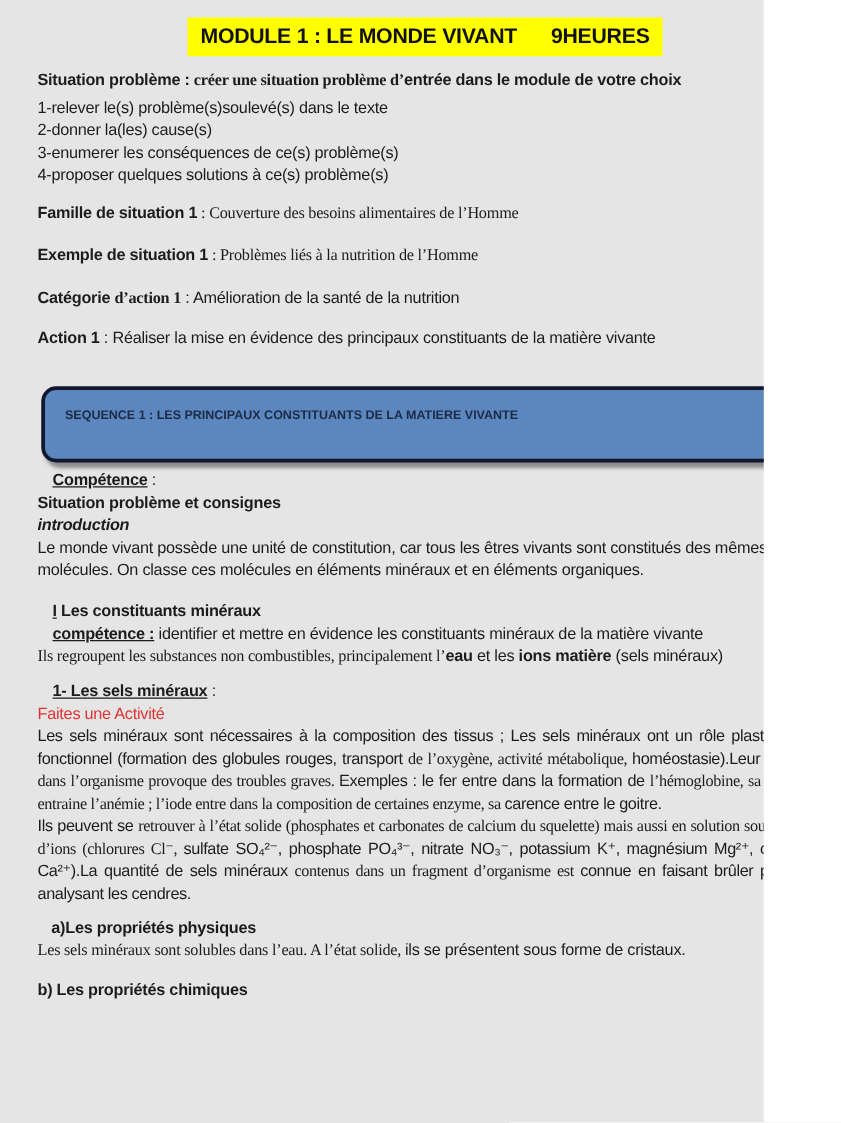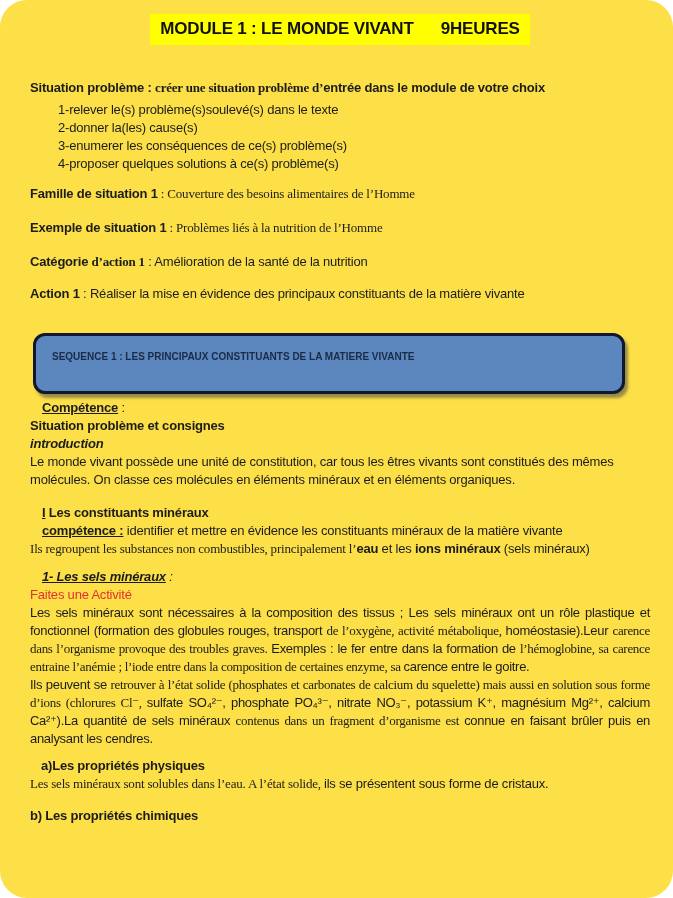--- a/index.html
+++ b/index.html
@@ -1,55 +1,55 @@
 <!DOCTYPE html>
 <html style="--highlight: #ffff00; --box_fill: #5b87be; --box_border: #10172e; --box_text: #1b2a45; --red: #e03232; --ink: #1c1c1c;"><head>
 <meta charset="utf-8">
 <style>
   :root{
     --highlight:#ffff00; --box_fill:#5b87be; --box_border:#10172e;
     --box_text:#1b2a45; --red:#e03232; --ink:#1c1c1c;
   }
   html,body{margin:0;padding:0;background:#ffffff;}
   .page{
-    position:relative; width:673px; height:898px; background:#fde047;
+    position:relative; width:611px; height:898px; background:#e5e5e5;
     overflow:hidden; color:var(--ink);
     font-family:"Liberation Sans","DejaVu Sans",sans-serif;
-    font-size:13px; line-height:18px;border-radius:27px;
+    font-size:13px; line-height:18px;
   }
   .content{position:absolute; left:30px; top:14px; width:620px; letter-spacing:-0.2px;}
   .title-band{
     width:-moz-fit-content; width:fit-content; margin:0 auto;
     background:var(--highlight); padding:5px 10px 6px 10px;
     font-weight:bold; font-size:17px; line-height:20px; letter-spacing:-0.2px;
     white-space:pre; color:#111;
   }
   .line{min-height:18px;}
   .oneline{white-space:nowrap;}
   .justify{text-align:justify;}
   .tight{letter-spacing:-0.3px;}
   
   .b{font-weight:bold;}
   .r{font-weight:normal;}
   .rs{font-family:"Liberation Serif","DejaVu Serif",serif;}
   .bs{font-weight:bold;font-family:"Liberation Serif","DejaVu Serif",serif;}
   .bu{font-weight:bold;text-decoration:underline;margin-left:12px;}
   .red{color:var(--red);}
   
-  .m-situation{margin-top:34px;}
-  .m-consignes{margin-top:4px;margin-left:28px;}
+  .m-situation{margin-top:10px;}
+  .m-consignes{margin-top:4px;}
   .m-famille{margin-top:12px;}
   .m-exemple{margin-top:16px;}
   .m-categorie{margin-top:16px;}
   .m-action{margin-top:14px;}
   .m-box{margin-top:30px;}
   .m-competence{margin-top:5px;}
   .m-introh{font-style:italic;}
   .m-sec1{margin-top:15px;}
-  .m-sels{margin-top:10px;font-style:italic;}
+  .m-sels{margin-top:10px;}
   .m-ah{margin-top:9px;margin-left:11px;}
   .m-bh{margin-top:14px;}
   .seq-box{
     box-sizing:border-box; width:592px; height:61px; margin-left:3px;
     background:var(--box_fill); border:3px solid var(--box_border);
     border-radius:12px; box-shadow:3px 4px 3px rgba(70,70,70,0.55);
     padding:12px 16px 0 16px;
   }
   .seq-box .label{
     font-weight:bold; font-size:10px; line-height:17px; color:var(--box_text);
@@ -83,21 +83,21 @@
     </div>
 
     <div class="line m-competence"><span class="bu">Compétence</span><span class="r"> :</span></div>
     <div class="line"><span class="b">Situation problème et consignes</span></div>
 
     <div class="line m-introh"><span class="b">introduction</span></div>
     <div class="line"><span class="r">Le monde vivant possède une unité de constitution, car tous les êtres vivants sont constitués des mêmes molécules. On classe ces molécules en éléments minéraux et en éléments organiques.</span></div>
 
     <div class="line m-sec1"><span class="bu">I</span><span class="b"> Les constituants minéraux</span></div>
     <div class="line"><span class="bu">compétence :</span><span class="r"> identifier et mettre en évidence les constituants minéraux de la matière vivante</span></div>
-    <div class="line oneline"><span class="rs">Ils regroupent les substances non combustibles, principalement l’</span><span class="b">eau</span><span class="r"> et les </span><span class="b">ions minéraux</span><span class="r"> (sels minéraux)</span></div>
+    <div class="line oneline"><span class="rs">Ils regroupent les substances non combustibles, principalement l’</span><span class="b">eau</span><span class="r"> et les </span><span class="b">ions matière</span><span class="r"> (sels minéraux)</span></div>
 
     <div class="line m-sels"><span class="bu">1- Les sels minéraux</span><span class="r"> :</span></div>
     <div class="line"><span class="red">Faites une Activité</span></div>
     <div class="line justify tight"><span class="r">Les sels minéraux sont nécessaires à la composition des tissus ; Les sels minéraux ont un rôle plastique et fonctionnel (formation des globules rouges, transport </span><span class="rs">de l’oxygène, activité métabolique, </span><span class="r">homéostasie).Leur </span><span class="rs">carence dans l’organisme provoque des troubles graves. </span><span class="r">Exemples : le fer entre dans la formation de </span><span class="rs">l’hémoglobine, sa carence entraine l’anémie ; l’iode entre dans la composition de certaines enzyme, sa </span><span class="r">carence entre le goitre.</span></div>
     <div class="line justify tight"><span class="r">Ils peuvent se </span><span class="rs">retrouver à l’état solide (phosphates et carbonates de calcium du squelette) mais aussi en solution sous forme d’ions (chlorures Cl⁻, </span><span class="r">sulfate SO₄²⁻, phosphate PO₄³⁻, nitrate NO₃⁻, potassium K⁺, magnésium Mg²⁺, calcium Ca²⁺).La quantité de sels minéraux </span><span class="rs">contenus dans un fragment d’organisme est </span><span class="r">connue en faisant brûler puis en analysant les cendres.</span></div>
 
     <div class="line m-ah"><span class="b">a)Les propriétés physiques</span></div>
     <div class="line oneline"><span class="rs">Les sels minéraux sont solubles dans l’eau. A l’état solide, </span><span class="r">ils se présentent sous forme de cristaux.</span></div>
 
     <div class="line m-bh"><span class="b">b) Les propriétés chimiques</span></div>

